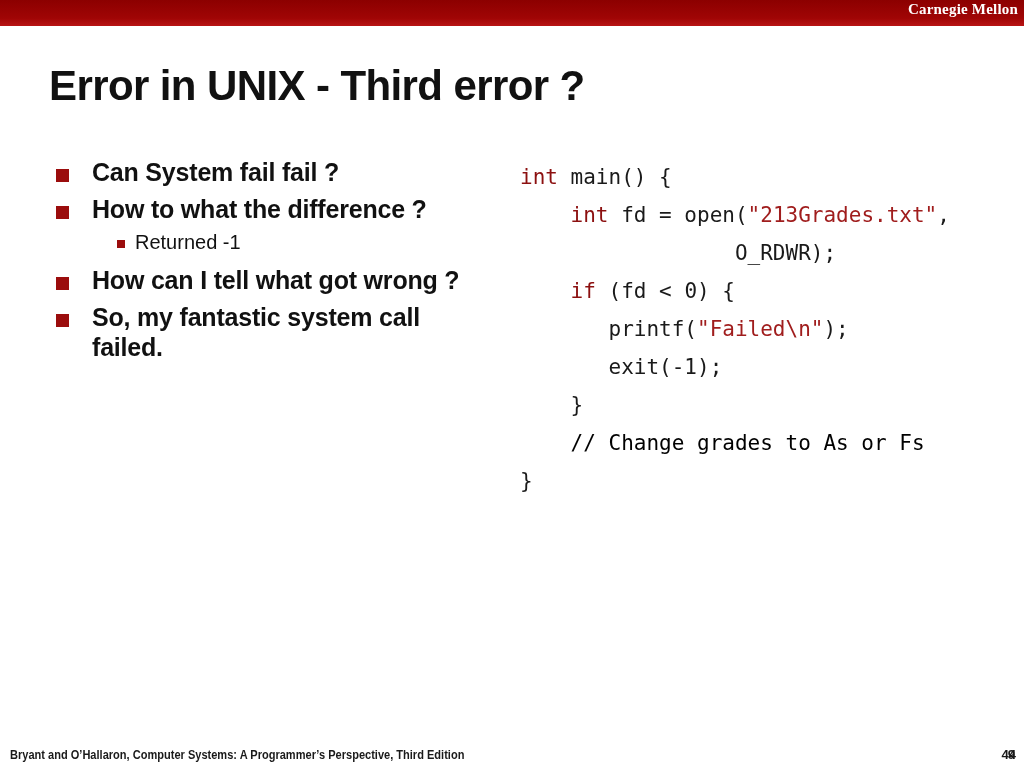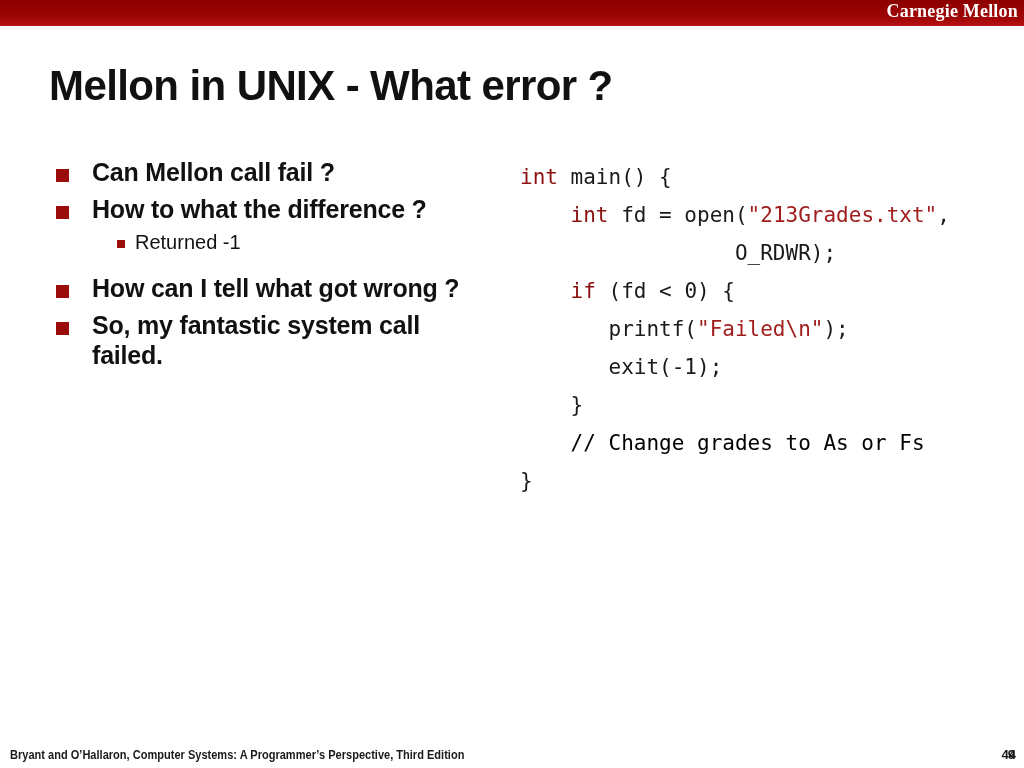--- a/index.html
+++ b/index.html
@@ -26,21 +26,21 @@
     background: #9b0000;
     background: linear-gradient(to bottom, #8c0000 0%, #a00505 70%, #b81414 100%);
   }
   #banner-brand {
     position: absolute;
     right: 6px;
     top: 1px;
     color: #ffffff;
     font-family: "Liberation Serif", "DejaVu Serif", serif;
     font-weight: bold;
-    font-size: 18px;
+    font-size: 15px;
     letter-spacing: 0.2px;
     white-space: nowrap;
   }
 
   
   #slide-title {
     position: absolute;
     left: 49px;
     top: 62px;
     font-size: 42px;
@@ -79,21 +79,21 @@
     height: 13px;
     background: #9b0d0d;
   }
   .bullet-row.level2 {
     padding-left: 85px;
     font-size: 20px;
     font-weight: normal;
     color: #111111;
     line-height: 1.25;
     margin-top: 4px;
-    margin-bottom: 18px;
+    margin-bottom: 10px;
   }
   .bullet-row.level2 .marker {
     position: absolute;
     left: 67px;
     top: 10px;
     width: 8px;
     height: 8px;
     background: #9b0d0d;
   }
   .bullet-row .label {
@@ -159,26 +159,26 @@
     right: 1px;
   }
 </style>
 </head>
 <body>
 
 <div id="top-banner">
   <div id="banner-brand">Carnegie Mellon</div>
 </div>
 
-<div id="slide-title">Mellon in UNIX - What error ?</div>
+<div id="slide-title">Error in UNIX - Third error ?</div>
 
 <div id="bullet-list">
     <div class="bullet-row level1">
       <span class="marker"></span>
-      <span class="label">Can Mellon call fail ?</span>
+      <span class="label">Can System fail fail ?</span>
     </div>
     <div class="bullet-row level1">
       <span class="marker"></span>
       <span class="label">How to what the difference ?</span>
     </div>
     <div class="bullet-row level2">
       <span class="marker"></span>
       <span class="label">Returned -1</span>
     </div>
     <div class="bullet-row level1">

